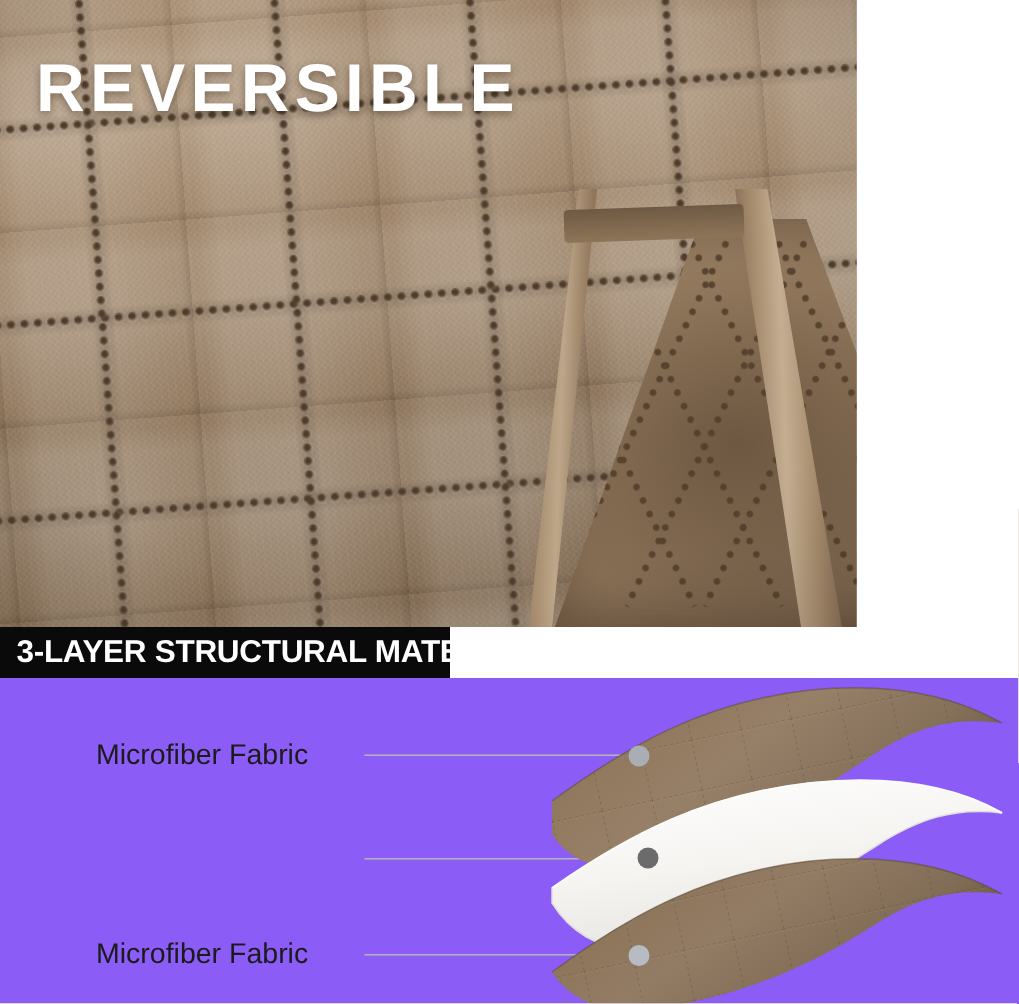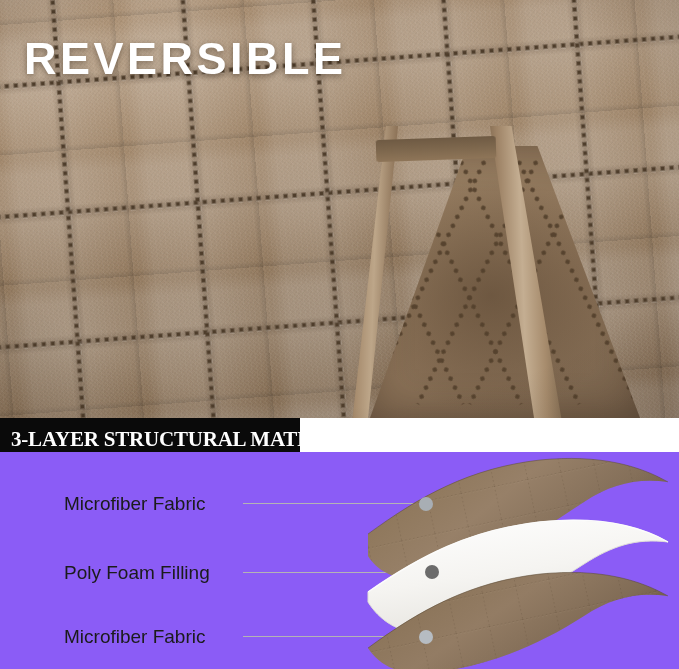--- a/index.html
+++ b/index.html
@@ -13,21 +13,21 @@
     width:679px;
     height:669px;
     overflow:hidden;
     background:#ffffff;
   }
 
   
   #photo{
     position:absolute;
     left:0; top:0;
-    width:679px; height:418px;
+    width:571px; height:418px;
     overflow:hidden;
     background:#9b8268;
   }
   .photo-base{
     position:absolute; inset:-40px;
     background:
       radial-gradient(ellipse 55% 50% at 22% 18%, rgba(185,160,132,.55), rgba(0,0,0,0) 70%),
       radial-gradient(ellipse 50% 45% at 78% 30%, rgba(176,150,121,.45), rgba(0,0,0,0) 72%),
       radial-gradient(ellipse 60% 55% at 60% 88%, rgba(108,86,63,.40), rgba(0,0,0,0) 70%),
       radial-gradient(ellipse 45% 40% at 8% 75%, rgba(126,103,78,.35), rgba(0,0,0,0) 70%),
@@ -144,21 +144,21 @@
     line-height:1;
     text-shadow:0 2px 6px rgba(40,26,14,.45);
     white-space:nowrap;
   }
 
   
   #banner{
     position:absolute; left:0; top:418px;
     width:300px; height:34px;
     background:#0a0a0a;
-    display:flex; align-items:flex-end;font-family:Liberation Serif, serif;
+    display:flex; align-items:center;
   }
   #banner-text{
     color:#ffffff;
     font-size:21px;
     font-weight:bold;
     letter-spacing:-.2px;
     margin-left:11px;
     white-space:nowrap;
   }
 
@@ -244,21 +244,20 @@
     <div id="headline">REVERSIBLE</div>
   </div>
 
   <div id="banner">
     <div id="banner-text">3-LAYER STRUCTURAL MATERIALS</div>
   </div>
 
   <div id="diagram">
 
     <div class="layer-label" style="left:64px; top:41px;">Microfiber Fabric</div>
-    <div class="layer-label" style="left:64px; top:110px;">Poly Foam Filling</div>
     <div class="layer-label" style="left:64px; top:174px;">Microfiber Fabric</div>
 
     <div class="leader" style="left:243px; top:51px; width:182px;"></div>
     <div class="leader" style="left:243px; top:120px; width:190px;"></div>
     <div class="leader" style="left:243px; top:184px; width:182px;"></div>
 
     <svg id="svg-layers" viewBox="0 0 679 217">
       <defs>
         <linearGradient id="fabGrad" x1="0" y1="0" x2="1" y2="0.5">
           <stop offset="0%" stop-color="#6e5b45"></stop>

